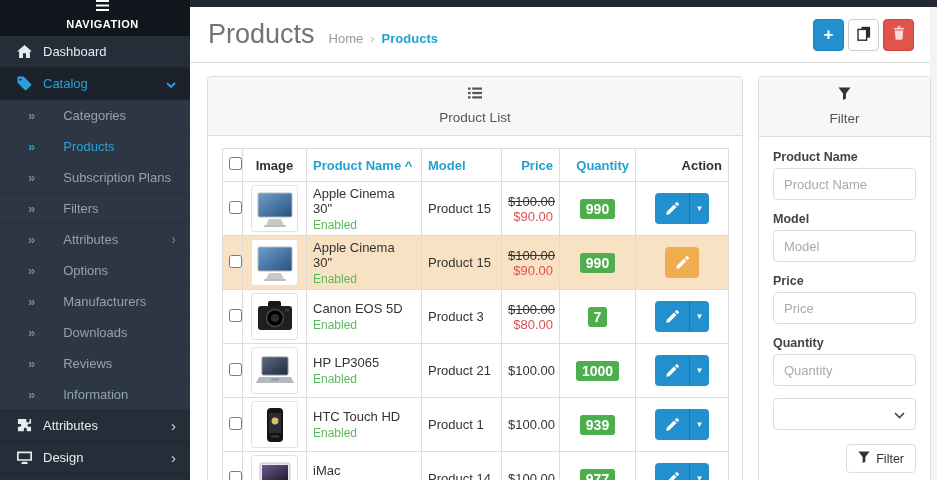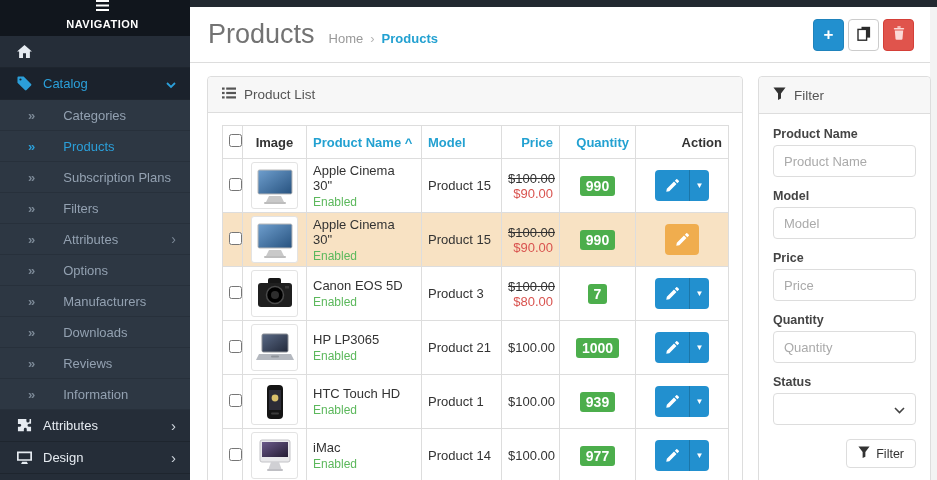--- a/index.html
+++ b/index.html
@@ -42,21 +42,21 @@
   .hbtn { width:31px; height:32px; border-radius:4px; border:1px solid transparent; display:flex;
           align-items:center; justify-content:center; cursor:pointer; background:#fff; }
   .hbtn.add { background:#2290cf; border-color:#1f83bc; color:#fff; font-size:17px; font-weight:bold; }
   .hbtn.copy { border-color:#ccc; }
   .hbtn.del { background:#e0544c; border-color:#d43f38; }
 
   .content-body { display:flex; gap:15px; padding:13px 0 0 17px; }
 
   .panel { border:1px solid #ddd; border-radius:4px; background:#fff; }
   .panel-heading { background:#f7f7f7; border-bottom:1px solid #ddd; padding:10px 14px;
-                   font-size:13.5px; color:#555; display:flex; align-items:center; gap:8px; border-radius:4px 4px 0 0; }
+                   font-size:13.5px; color:#555; display:flex; align-items:center; gap:8px; border-radius:4px 4px 0 0;flex-direction:column; }
   .panel-body { padding:12px 14px; }
 
   .list-panel { width:536px; flex:0 0 536px; }
 
   
   table.grid { width:100%; border-collapse:collapse; font-size:13px; color:#333; table-layout:fixed; }
   table.grid td, table.grid th { border:1px solid #ddd;margin-left:48px; }
   thead td { padding:8px 6px; font-weight:bold; background:#fff; white-space:nowrap; }
   thead td a { color:#23a1d1; text-decoration:none; cursor:pointer; }
   .col-cb { width:20px; } .col-img { width:64px; } .col-name { width:115px; }
@@ -112,20 +112,21 @@
       </span>
       <span class="label">NAVIGATION</span>
     </div>
 
     <div class="side-item">
       <span class="sicon">
         <svg width="15" height="13" viewBox="0 0 16 14">
             <path d="M8 0 L16 7 h-2.2 v7 H9.6 V9 H6.4 v5 H2.2 V7 H0 Z" fill="#e6ebf1"></path>
           </svg>
       </span>
+      <span class="grow">Dashboard</span>
     </div>
 
     <div class="side-item active-parent">
       <span class="sicon">
         <svg width="15" height="15" viewBox="0 0 16 16">
             <path d="M0.5 1.5 a1 1 0 0 1 1-1 h5.6 L15 8.4 a1.3 1.3 0 0 1 0 1.8 l-4.8 4.8 a1.3 1.3 0 0 1-1.8 0 L0.5 7.1 Z" fill="#2b9fd9"></path>
             <circle cx="3.7" cy="3.7" r="1.15" fill="#1b222c"></circle>
           </svg>
       </span>
       <span class="grow">Catalog</span>
@@ -507,21 +508,20 @@
         </div>
         <div class="panel-body">
           <div class="f-label">Product Name</div>
           <input class="f-input" placeholder="Product Name" style="">
           <div class="f-label">Model</div>
           <input class="f-input" placeholder="Model" style="">
           <div class="f-label">Price</div>
           <input class="f-input" placeholder="Price" style="">
           <div class="f-label">Quantity</div>
           <input class="f-input" placeholder="Quantity" style="">
-          <div class="f-label">Status</div>
           <div class="f-select">
             <span>
               <svg width="11" height="7" viewBox="0 0 11 7">
                   <path d="M1 1 l4.5 4.5 L10 1" stroke="#444" stroke-width="1.6" fill="none"></path>
                 </svg>
             </span>
           </div>
           <div class="f-btn-row">
             <button class="f-btn">
               <span>

